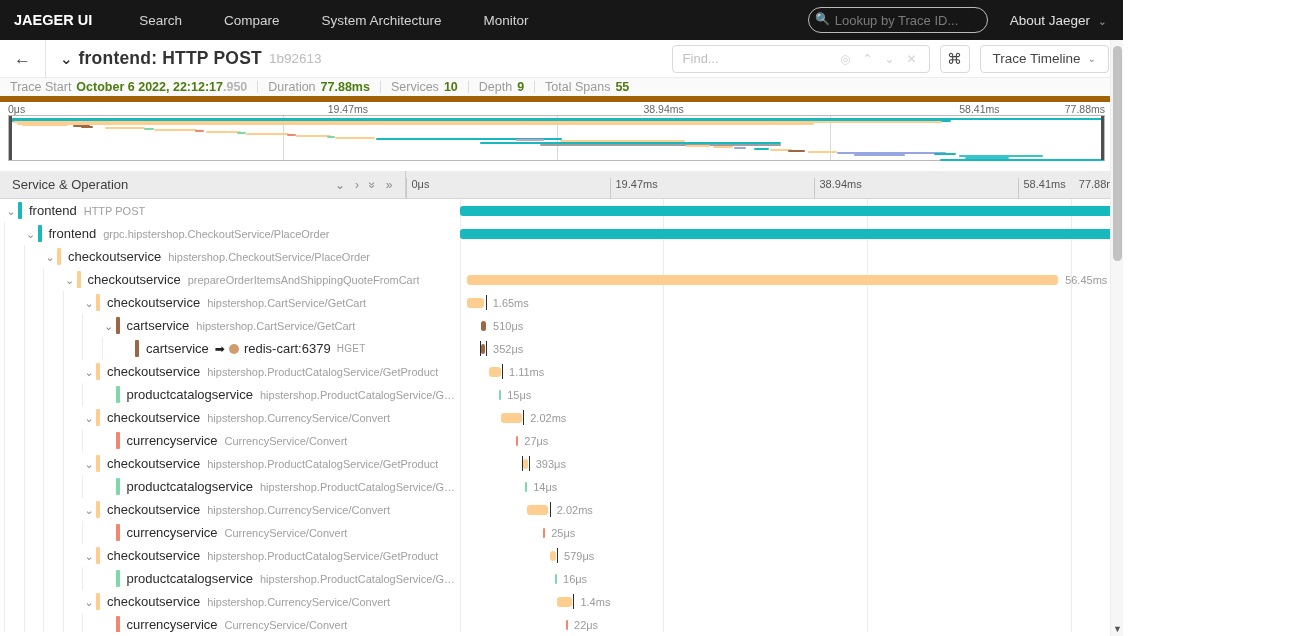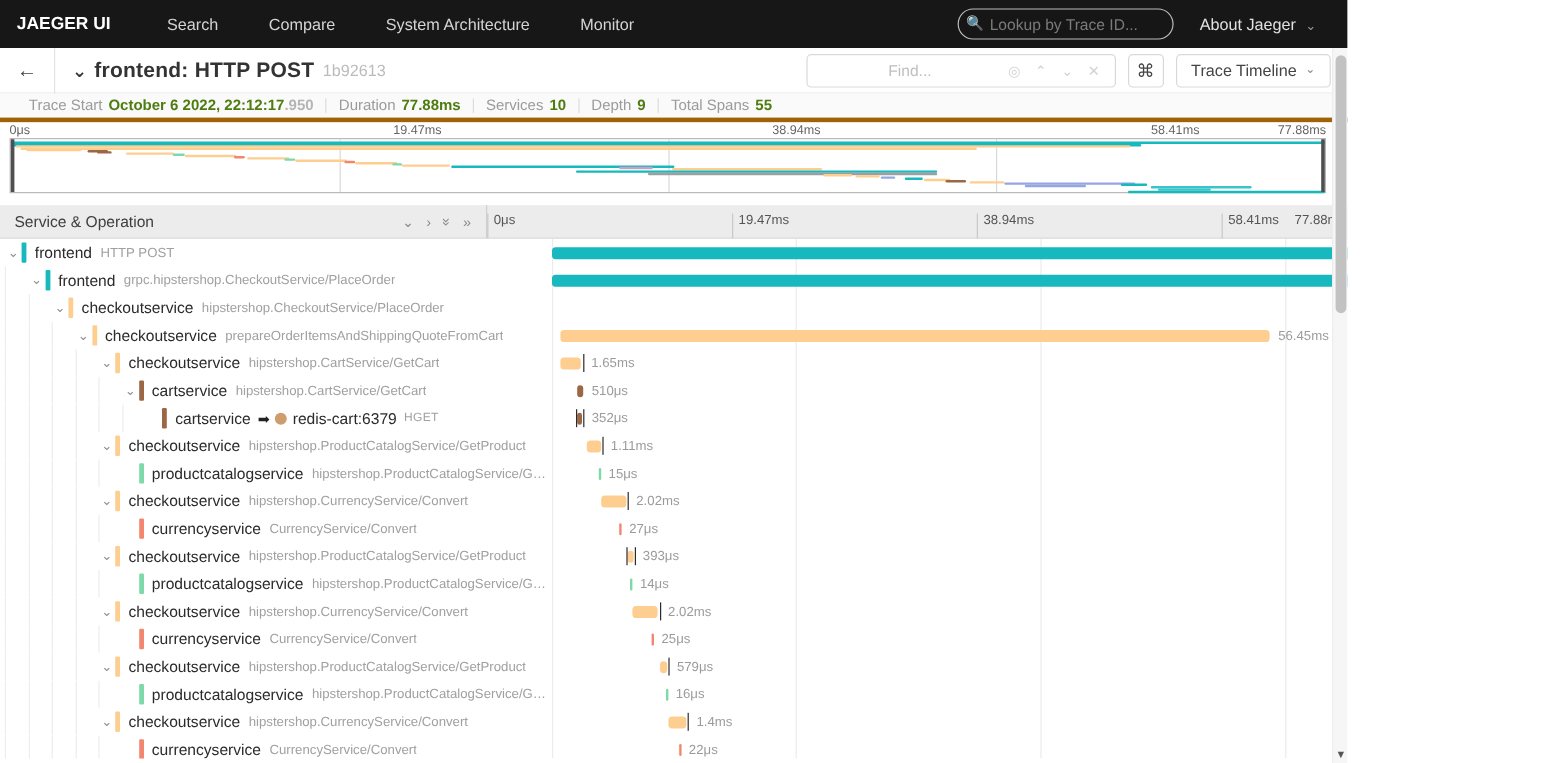--- a/index.html
+++ b/index.html
@@ -10,46 +10,46 @@
   
   .nav { height:40px; background:#171717; display:flex; align-items:center; color:#d8d8d8; }
   .nav-brand { font-weight:bold; color:#fff; font-size:14.5px; padding:0 26px 0 14px; }
   .nav-item { font-size:13.5px; padding:0 21px; cursor:pointer; color:#d4d4d4; }
   .nav-spacer { flex:1; }
   .nav-search { position:relative; width:180px; height:26px; margin-right:22px; }
   .nav-search input { width:100%; height:100%; background:#161616; border:1px solid #bbb;
      border-radius:13px; color:#ccc; font-size:13px; padding:0 8px 0 26px; outline:none; }
   .nav-search input::placeholder { color:#7a7a7a; }
   .nav-search .mag { position:absolute; left:8px; top:5px; font-size:12px; color:#8a8a8a; }
-  .nav-about { font-size:13.5px; margin-right:26px; color:#e0e0e0; cursor:pointer; }
+  .nav-about { font-size:13.5px; margin-right:16px; color:#e0e0e0; cursor:pointer; }
   .nav-about .chev { font-size:11px; color:#9a9a9a; margin-left:4px; }
 
   
   .thead { height:38px; background:#fff; display:flex; align-items:center;
      border-bottom:1px solid #ececec; }
   .back-btn { width:46px; height:38px; display:flex; align-items:center; justify-content:center;
      border-right:1px solid #e3e3e3; font-size:17px; color:#444; cursor:pointer; }
   .t-collapse { font-size:15px; font-weight:bold; color:#333; margin:0 6px 0 14px; cursor:pointer; }
   .t-title { font-size:17.5px; font-weight:bold; color:#333; letter-spacing:.2px; }
   .t-id { font-size:13.5px; color:#bbb; margin-left:7px; }
   .thead-spacer { flex:1; }
   .find-wrap { display:flex; align-items:center; border:1px solid #d9d9d9; border-radius:4px;
      height:28px; width:258px; padding:0 6px 0 10px; }
-  .find-wrap input { border:none; outline:none; flex:1; font-size:13px; color:#555; min-width:0;text-align:center; }
+  .find-wrap input { border:none; outline:none; flex:1; font-size:13px; color:#555; min-width:0; }
   .find-wrap input::placeholder { color:#bfbfbf; }
   .find-ico { color:#d2d2d2; font-size:12px; padding:0 6px; cursor:pointer; }
   .kbd-btn { width:30px; height:28px; border:1px solid #d9d9d9; border-radius:4px; margin-left:10px;
      display:flex; align-items:center; justify-content:center; font-size:15px; color:#444; cursor:pointer; background:#fff; }
   .view-btn { height:28px; border:1px solid #d9d9d9; border-radius:4px; margin:0 14px 0 10px;
      display:flex; align-items:center; padding:0 12px; font-size:13.5px; color:#444; cursor:pointer; background:#fff; }
   .view-btn .chev { font-size:10px; color:#888; margin-left:7px; }
 
   
-  .summary { height:24px; background:#fafafa; border-bottom:4px solid #a16207;
-     display:flex; align-items:center; font-size:12.5px; padding-left:24px; }
+  .summary { height:24px; background:#fafafa; border-bottom:6px solid #a16207;
+     display:flex; align-items:center; font-size:12.5px; padding-left:10px; }
   .sum-item { display:flex; align-items:center; }
   .sum-label { color:#9b9b9b; margin-right:5px; }
   .sum-value { color:#4d7c0f; font-weight:bold; }
   .sum-muted { color:#b5b5b5; font-weight:bold; }
   .sum-sep { width:1px; height:12px; background:#ddd; margin:0 10px; }
 
   
   .mini { position:relative; height:64px; background:#fff; }
   .mini-labels { position:relative; height:13px; font-size:10.5px; color:#666; }
   .mini-labels span { position:absolute; top:1px; }

